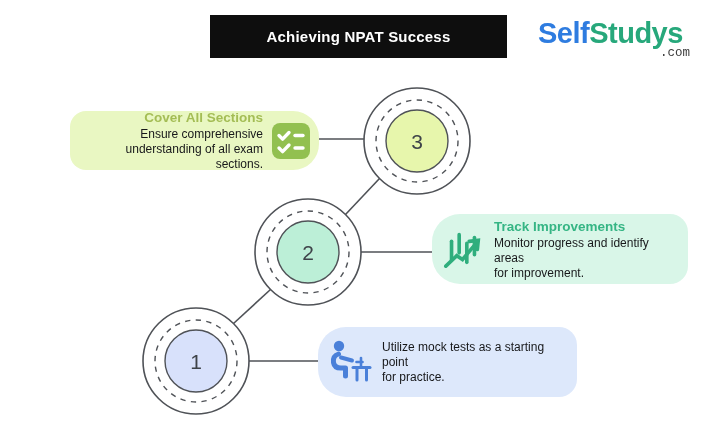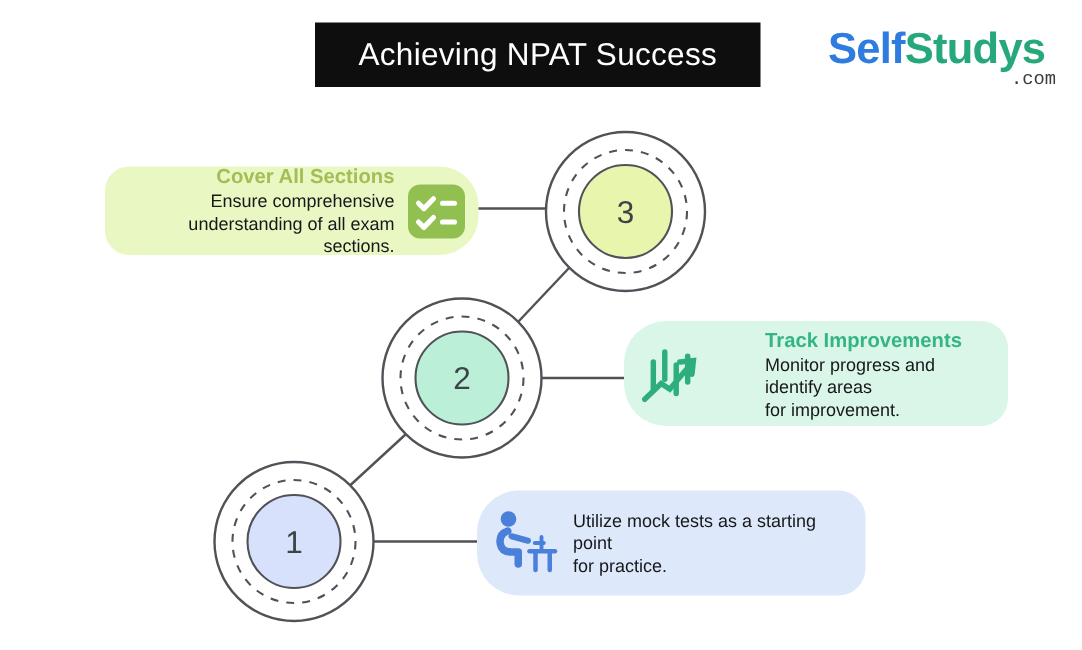--- a/index.html
+++ b/index.html
@@ -6,37 +6,37 @@
   .canvas{
     position:relative;width:721px;height:433px;background:#ffffff;
     font-family:"Liberation Sans",sans-serif;overflow:hidden;
   }
   
   .header-bar{
     position:absolute;left:210px;top:15px;width:297px;height:43px;
     background:#0e0e0e;display:flex;align-items:center;justify-content:center;
   }
   .header-bar .title{
-    color:#ffffff;font-size:21px;font-weight:400;letter-spacing:.2px;white-space:nowrap;
+    color:#ffffff;font-size:15px;font-weight:700;letter-spacing:.2px;white-space:nowrap;
   }
   
-  .logo{position:absolute;left:552px;top:18px;width:156px;text-align:left;}
+  .logo{position:absolute;left:538px;top:18px;width:156px;text-align:left;}
   .logo .wordmark{font-size:29px;font-weight:700;letter-spacing:-0.5px;line-height:30px;white-space:nowrap;}
   .logo .part-blue{color:#2e7ce0;}
   .logo .part-green{color:#27a87b;}
   .logo .suffix{display:block;text-align:right;font-size:12.5px;color:#3c3c3c;margin-top:-2px;padding-right:4px;font-family:Liberation Mono, monospace;}
   
   svg.diagram{position:absolute;left:0;top:0;width:721px;height:433px;}
   .step-number{font-family:"Liberation Sans",sans-serif;font-size:21px;fill:#3e4349;}
   
   .bubble{position:absolute;display:flex;align-items:center;box-sizing:border-box;}
   .bubble-a{left:42px;top:111px;width:249px;height:59px;background:#e9f7c2;
     border-radius:16px 26px 26px 16px;padding:6px 8px 6px 8px;margin-left:28px;}
-  .bubble-b{left:416px;top:214px;width:256px;height:70px;background:#d9f6e8;
-    border-radius:28px 18px 18px 28px;padding:6px 8px 6px 10px;gap:32px;}
+  .bubble-b{left:432px;top:214px;width:256px;height:70px;background:#d9f6e8;
+    border-radius:28px 18px 18px 28px;padding:6px 8px 6px 10px;}
   .bubble-c{left:318px;top:327px;width:259px;height:70px;background:#dde8fb;
     border-radius:28px 18px 18px 28px;padding:6px 8px 6px 10px;}
   .bubble-textcol{flex:1;min-width:0;}
   .bubble-a .bubble-textcol{text-align:right;padding-right:8px;}
   .bubble-b .bubble-textcol,.bubble-c .bubble-textcol{text-align:left;padding-left:10px;}
   .bubble-title{font-size:13.5px;font-weight:700;line-height:17px;}
   .bubble-a .bubble-title{color:#a4bd55;}
   .bubble-b .bubble-title{color:#35b584;}
   .bubble-c .bubble-title{color:#4a80d9;}
   .bubble-body{font-size:12px;color:#17181a;line-height:15px;white-space:pre-line;margin-top:1px;}

